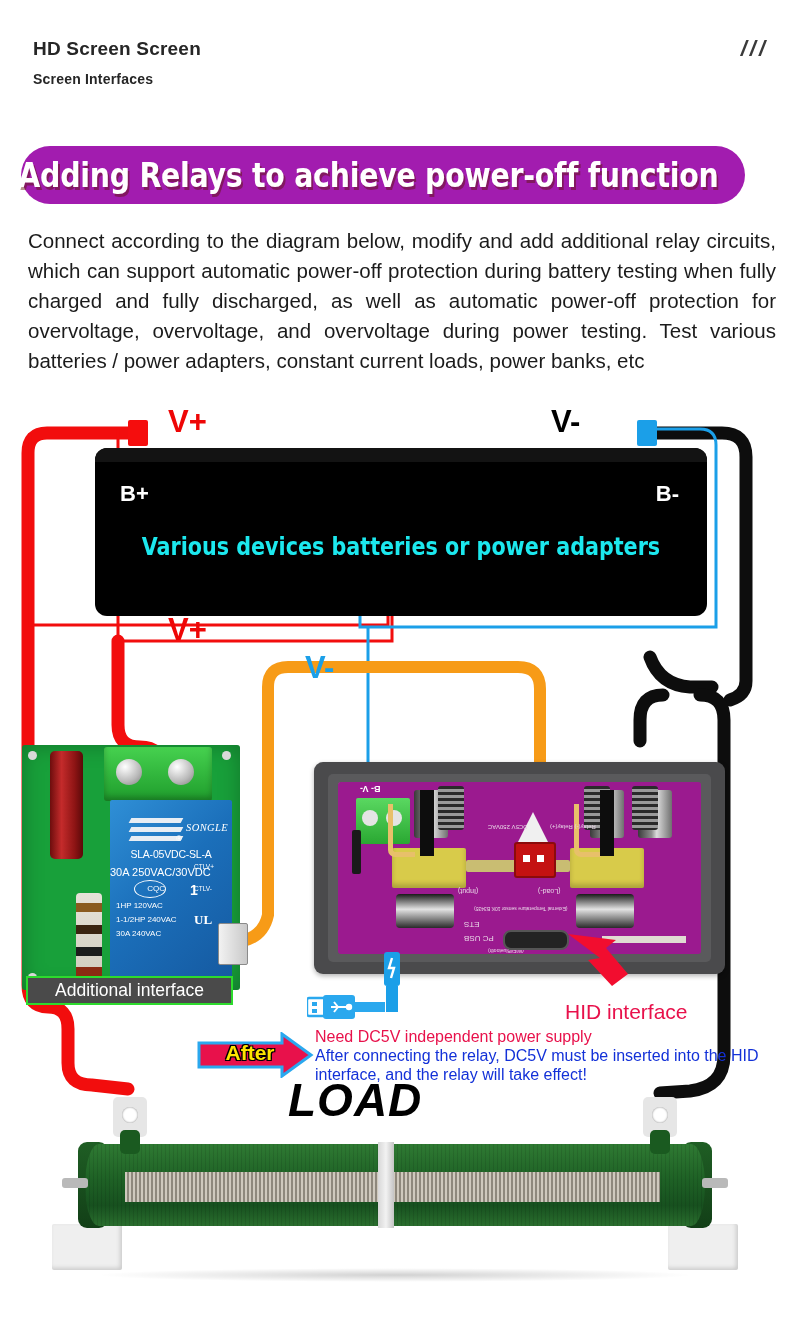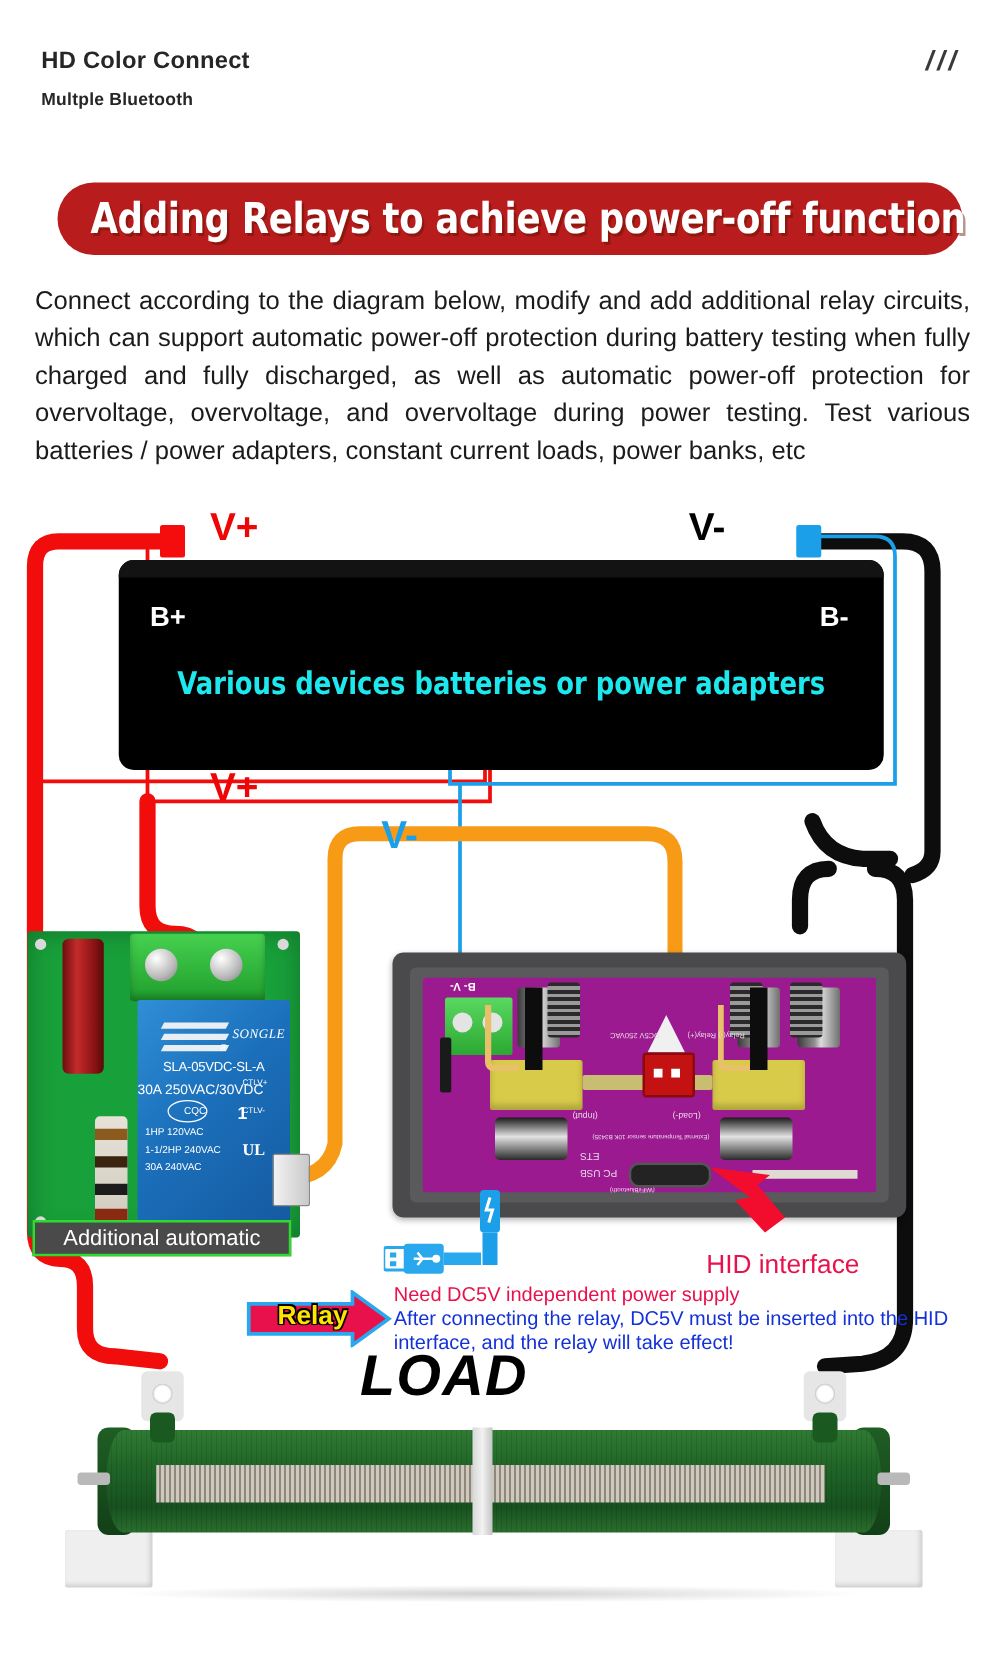--- a/index.html
+++ b/index.html
@@ -7,22 +7,22 @@
        font-family:"Liberation Sans",sans-serif;}
   .abs{position:absolute;}
 
   
   #header-title{left:33px;top:38px;font-size:19px;font-weight:bold;color:#262626;letter-spacing:.2px;}
   #header-sub{left:33px;top:71px;font-size:14px;font-weight:bold;color:#262626;letter-spacing:.2px;}
   #header-slashes{right:22px;top:36px;font-size:22px;font-weight:bold;color:#3a3a3a;
                   font-style:italic;letter-spacing:3px;}
 
   
-  #banner{left:46px;top:146px;width:724px;height:58px;background:#b91c1c;
-          border-radius:29px;display:flex;align-items:center;justify-content:flex-start;}
+  #banner{left:21px;top:146px;width:724px;height:58px;background:#a21caf;
+          border-radius:29px;display:flex;align-items:center;justify-content:flex-end;}
   #banner-text{font-size:34px;font-weight:bold;color:#fff;white-space:nowrap;
                font-family:"DejaVu Sans Condensed","Liberation Sans",sans-serif;
                transform:scaleX(.93);letter-spacing:-.3px;
                text-shadow:2px 3px 0 rgba(90,20,0,.45);}
 
   
   #para{left:28px;top:226px;width:748px;font-size:20.5px;line-height:30px;color:#1b1b1b;
         text-align:justify;text-justify:inter-word;}
 
   
@@ -140,22 +140,22 @@
        box-shadow:inset 0 0 2px rgba(0,0,0,.5);}
   .foot{position:absolute;width:70px;height:46px;background:#efefef;border-radius:2px;
        box-shadow:inset -2px -2px 4px rgba(0,0,0,.15);}
   .axial{position:absolute;top:1178px;width:26px;height:10px;background:#b9b9b9;border-radius:3px;}
   #shadow{left:95px;top:1268px;width:600px;height:14px;border-radius:50%;
        background:radial-gradient(ellipse,rgba(0,0,0,.18),transparent 70%);}
 </style>
 </head>
 <body>
 
-<div class="abs" id="header-title">HD Color Connect</div>
-<div class="abs" id="header-sub">Multple Bluetooth</div>
+<div class="abs" id="header-title">HD Screen Screen</div>
+<div class="abs" id="header-sub">Screen Interfaces</div>
 <div class="abs" id="header-slashes">///</div>
 
 <div class="abs" id="banner">
   <div id="banner-text">Adding Relays to achieve power-off function</div>
 </div>
 
 <div class="abs" id="para">Connect according to the  diagram  below, modify  and  add additional relay  circuits,  which  can  support   automatic  power-off   protection during battery testing when fully charged and fully discharged, as well as automatic power-off protection  for  overvoltage,  overvoltage, and overvoltage  during  power  testing.  Test  various batteries / power adapters, constant current loads, power banks, etc</div>
 
 <svg class="abs" id="wires" viewBox="0 0 790 720">
 
@@ -226,21 +226,21 @@
     <div class="abs" id="ul-mark">UL</div>
     <div class="abs" id="relay-r2">1HP 120VAC</div>
     <div class="abs" id="relay-r3">1-1/2HP 240VAC</div>
     <div class="abs" id="relay-r4">30A 240VAC</div>
   </div>
 
   <div class="abs" id="ctl-p">CTLV+</div>
   <div class="abs" id="ctl-m">CTLV-</div>
   <div class="abs" id="conn-white"></div>
 </div>
-<div class="abs" id="addpurch">Additional automatic</div>
+<div class="abs" id="addpurch">Additional interface</div>
 
 <div class="abs" id="meter">
   <div class="abs" id="meter-inner">
     <div class="abs" id="pcb">
 
       <div class="abs" id="greenblk">
         <div class="abs" style="left:6px;top:12px;width:16px;height:16px;border-radius:50%;background:#e4e4e4;"></div>
         <div class="abs" style="left:30px;top:12px;width:16px;height:16px;border-radius:50%;background:#e4e4e4;"></div>
       </div>
       <div class="inv" style="left:22px;top:2px;font-size:9px;font-weight:bold;color:#fff;">B- V-</div>
@@ -305,21 +305,21 @@
   <rect x="5" y="16" width="5" height="4" fill="#2AA8EE"></rect>
   <rect x="16" y="2" width="32" height="24" rx="3" fill="#2AA8EE"></rect>
   <path d="M24 14 L40 14 M31 14 L27 9 M31 14 L27 19" stroke="#fff" stroke-width="2" fill="none"></path>
   <circle cx="42" cy="14" r="3.2" fill="#fff"></circle>
   <rect x="48" y="9" width="30" height="10" fill="#2AA8EE"></rect>
 </svg>
 
 <svg class="abs" id="notice-arrow" viewBox="0 0 118 46">
   <path d="M3 11 L86 11 L86 2 L115 23 L86 44 L86 35 L3 35 Z" fill="#E8114B" stroke="#2AA8EE" stroke-width="3"></path>
 </svg>
-<div class="abs" id="notice-text">Relay</div>
+<div class="abs" id="notice-text">After</div>
 
 <div class="abs" id="need5v">Need DC5V independent power supply</div>
 <div class="abs" id="relaynote">After connecting the relay, DC5V must be inserted into the HID interface, and the relay will take effect!</div>
 
 <div class="abs" id="loadlabel">LOAD</div>
 
 <div class="abs foot" style="left:52px;top:1224px;"></div>
 <div class="abs foot" style="left:668px;top:1224px;"></div>
 <div class="abs endcap" style="left:78px;"></div>
 <div class="abs endcap" style="left:682px;"></div>

